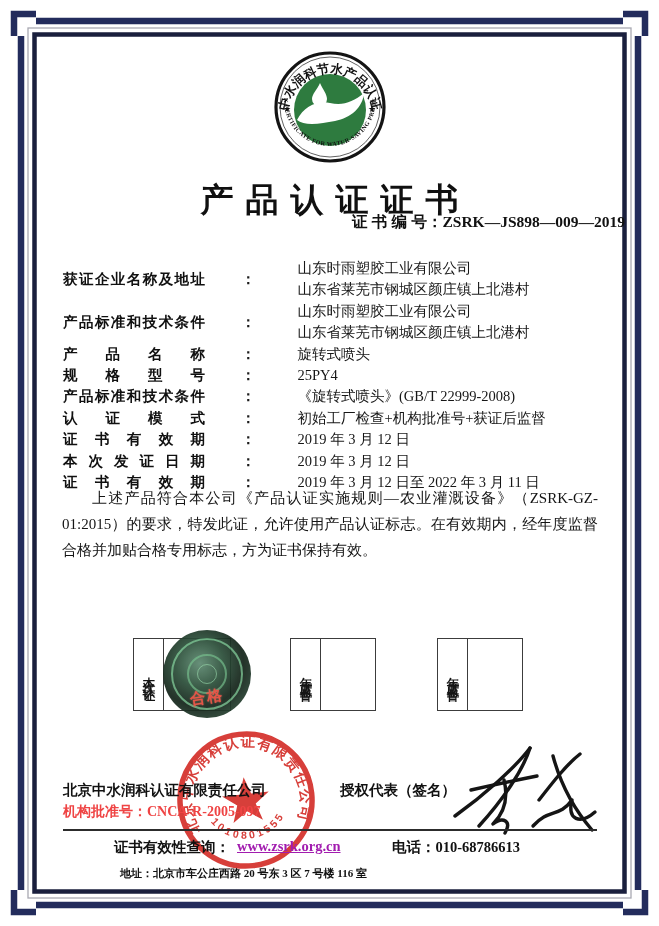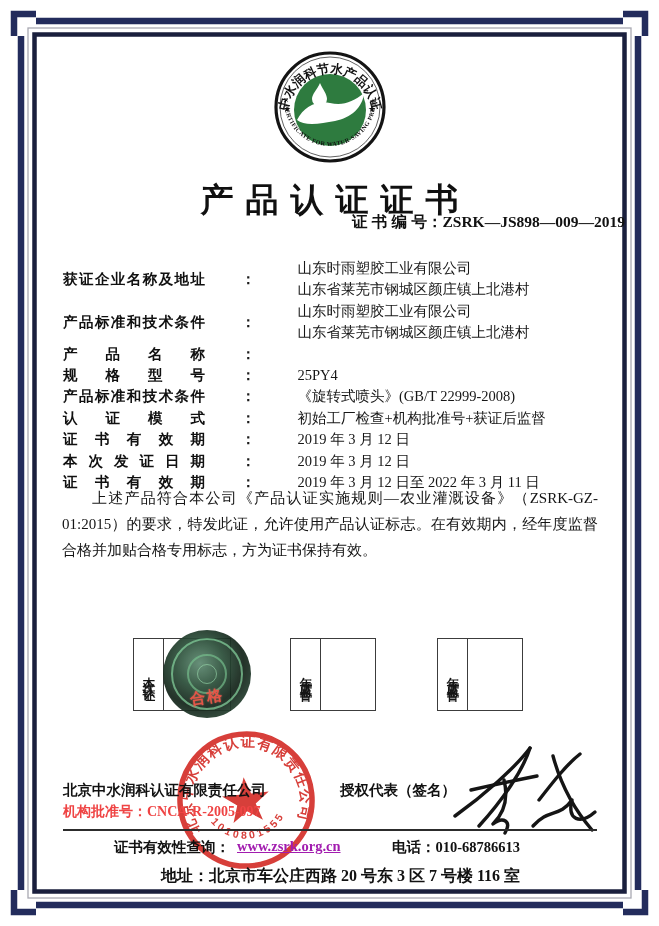--- a/index.html
+++ b/index.html
@@ -60,22 +60,22 @@
   
   .company{position:absolute;left:63px;top:781px;font-size:14.5px;font-weight:700;color:#111;}
   .approval{position:absolute;left:63px;top:803px;font-size:14px;font-weight:700;color:#ef4444;}
   .authrep{position:absolute;left:340px;top:781px;font-size:14.5px;font-weight:700;color:#111;}
   .signature{position:absolute;left:443px;top:740px;width:160px;height:100px;}
   .divider{position:absolute;left:63px;top:829px;width:534px;height:2px;background:#2c2c2c;}
   .queryrow{position:absolute;left:0px;top:838px;width:659px;font-size:14.5px;font-weight:700;color:#111;}
   .qlabel{position:absolute;left:114px;}
   .qurl{position:absolute;left:237px;text-decoration:underline;color:#a21caf;cursor:pointer;}
   .qphone{position:absolute;left:392px;}
-  .address{position:absolute;left:120px;top:866px;width:400px;text-align:right;
-           font-size:16px;font-weight:700;color:#111;}
+  .address{position:absolute;left:120px;top:866px;width:400px;text-align:left;
+           font-size:11px;font-weight:700;color:#111;}
 </style>
 </head>
 <body>
 
 <div class="page">
 
   <svg class="border-svg" viewBox="0 0 659 926">
 
     <rect x="28" y="28" width="603" height="870" fill="none" stroke="#a9a9b2" stroke-width="1.3"></rect>
 
@@ -135,20 +135,23 @@
       <span class="flabel">产品标准和技术条件</span>
         <span class="fcolon">：</span>
       <div class="fvals">
         <div>山东时雨塑胶工业有限公司</div>
         <div>山东省莱芜市钢城区颜庄镇上北港村</div>
       </div>
     </div>
     <div class="frow">
       <span class="flabel">产品名称</span>
         <span class="fcolon">：</span>
+      <div class="fvals">
+          <div>旋转式喷头</div>
+        </div>
     </div>
     <div class="frow">
       <span class="flabel">规格型号</span>
         <span class="fcolon">：</span>
       <div class="fvals">
           <div>25PY4</div>
         </div>
     </div>
     <div class="frow">
       <span class="flabel">产品标准和技术条件</span>

